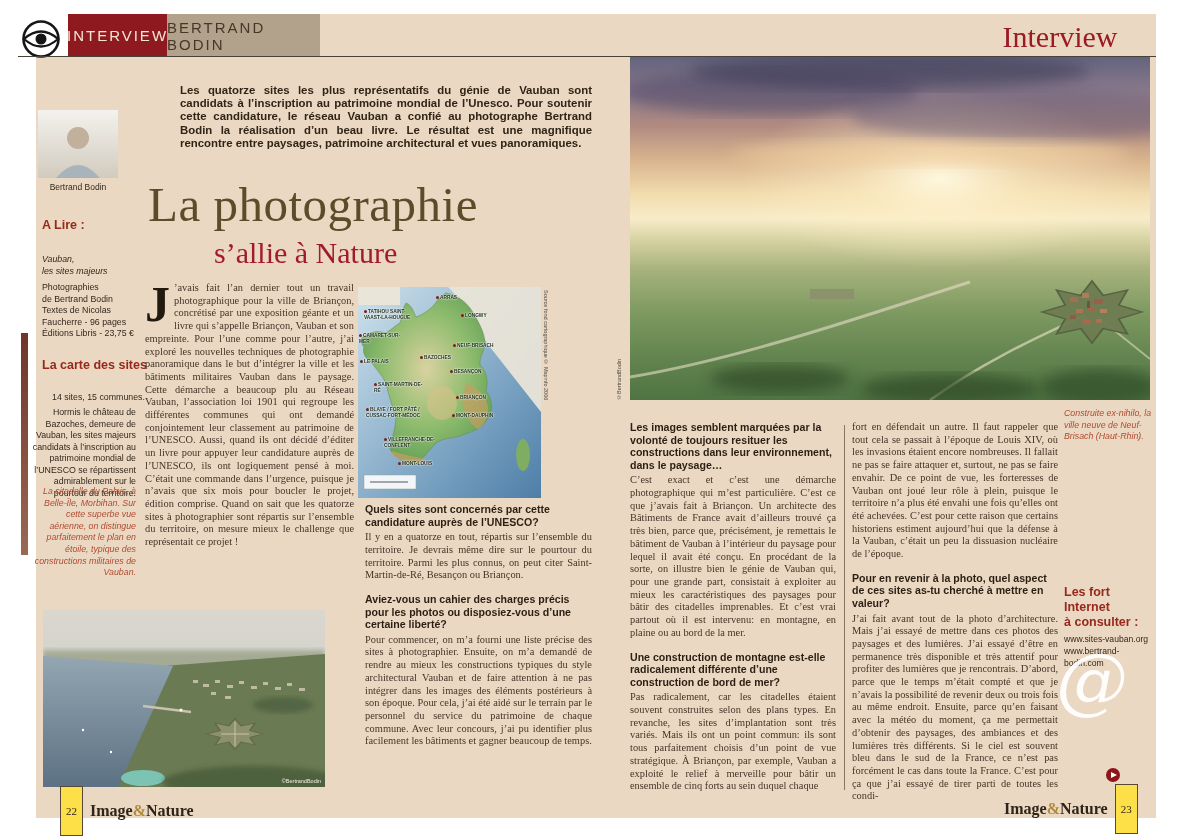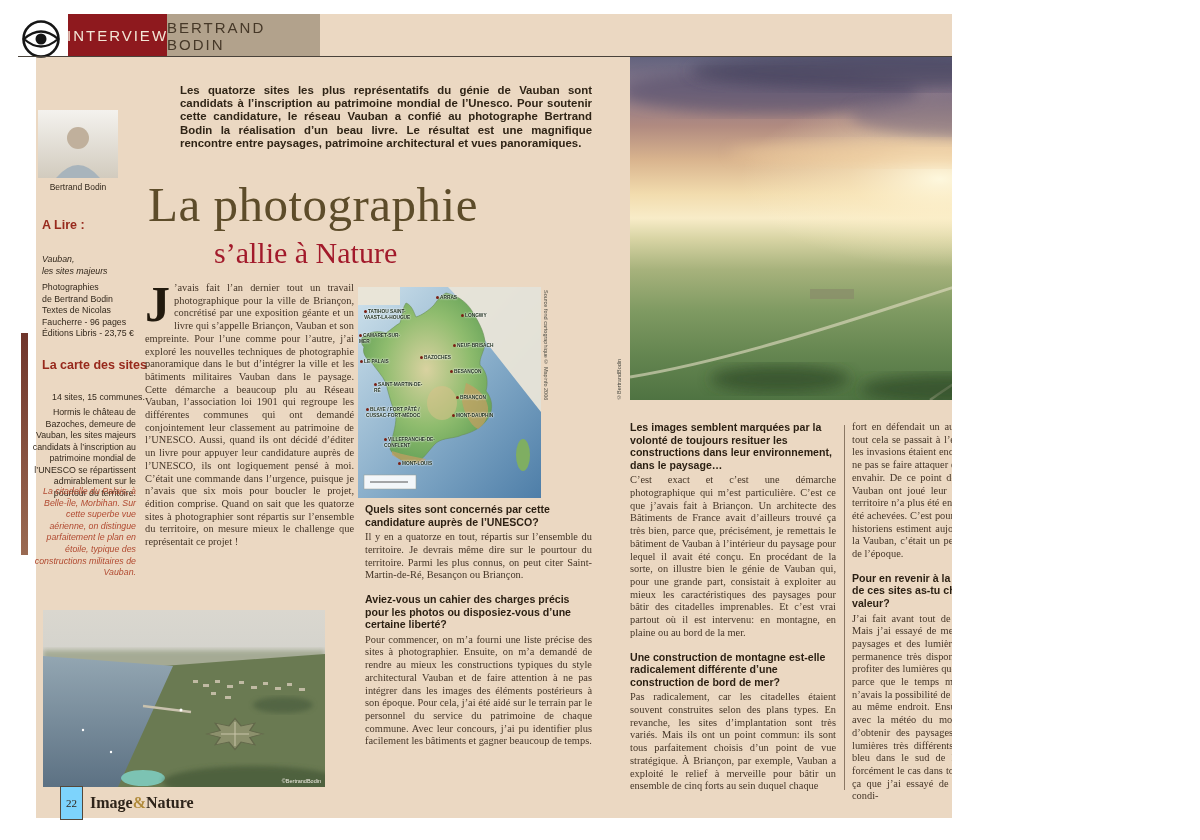--- a/index.html
+++ b/index.html
@@ -1,16 +1,16 @@
 <!DOCTYPE html>
 <html><head>
 <meta charset="utf-8">
 <style>
   html,body{margin:0;padding:0;background:#ffffff;}
-  #canvas{position:relative;width:952px;height:840px;background:#ffffff;overflow:hidden;
+  #canvas{position:relative;width:1200px;height:840px;background:#ffffff;overflow:hidden;
           font-family:"Liberation Sans",sans-serif;}
   .abs{position:absolute;}
   
   .spread{left:36px;top:57px;width:1120px;height:761px;background:#ebd8c2;}
   .band-beige{left:320px;top:14px;width:836px;height:43px;background:#ebd8c2;}
   .band-red{left:68px;top:14px;width:99px;height:43px;background:#8e191e;color:#f3e6d6;
             font-size:15px;letter-spacing:2px;display:flex;align-items:center;justify-content:center;}
   .band-taupe{left:167px;top:14px;width:153px;height:43px;background:#b2a28c;color:#463828;
             font-size:15px;letter-spacing:2px;display:flex;align-items:center;justify-content:center;}
   .hdr-right{left:975px;top:20px;width:170px;text-align:center;font-family:"Liberation Serif",serif;
@@ -59,21 +59,21 @@
   .net-url{font-size:8.6px;line-height:12px;color:#33281c;}
   .at{left:1056px;top:638px;font-family:"DejaVu Serif",serif;font-style:italic;font-size:72px;
       color:rgba(255,255,255,.93);}
   .play{left:1106px;top:768px;width:14px;height:14px;border-radius:50%;background:#8c161c;}
   .play::after{content:"";position:absolute;left:5px;top:3.5px;width:0;height:0;
       border-left:6px solid #fff;border-top:3.5px solid transparent;border-bottom:3.5px solid transparent;}
   
   .foot{display:flex;align-items:center;gap:7px;}
   .footL{left:60px;top:786px;}
   .footR{left:1004px;top:784px;}
-  .pnum{display:inline-block;border:1px solid #55483a;background:#7dd3fc;padding:8px 5px;
+  .pnum{display:inline-block;border:1px solid #55483a;background:#fde047;padding:16px 5px;
       font-family:"Liberation Serif",serif;font-size:11px;line-height:16px;color:#2e241a;}
   .magname{font-family:"Liberation Serif",serif;font-weight:bold;font-size:16px;color:#2e241a;}
   .magname .amp{color:#b08a3a;}
 </style>
 </head>
 <body>
 
 <div id="canvas">
 
   <div class="abs spread"></div>

